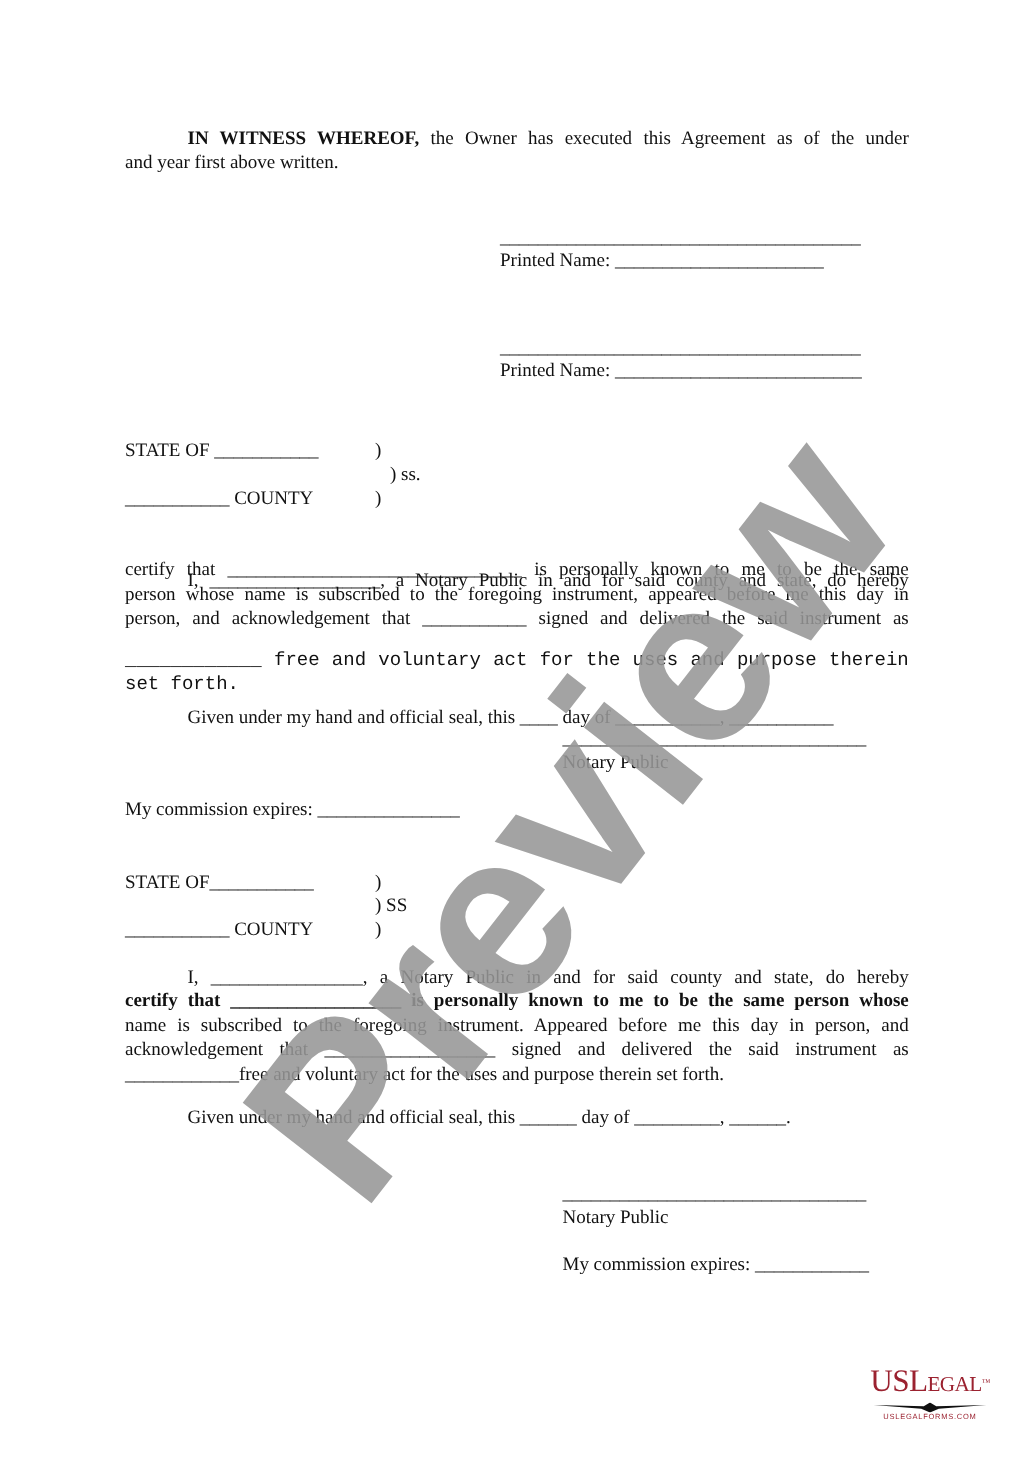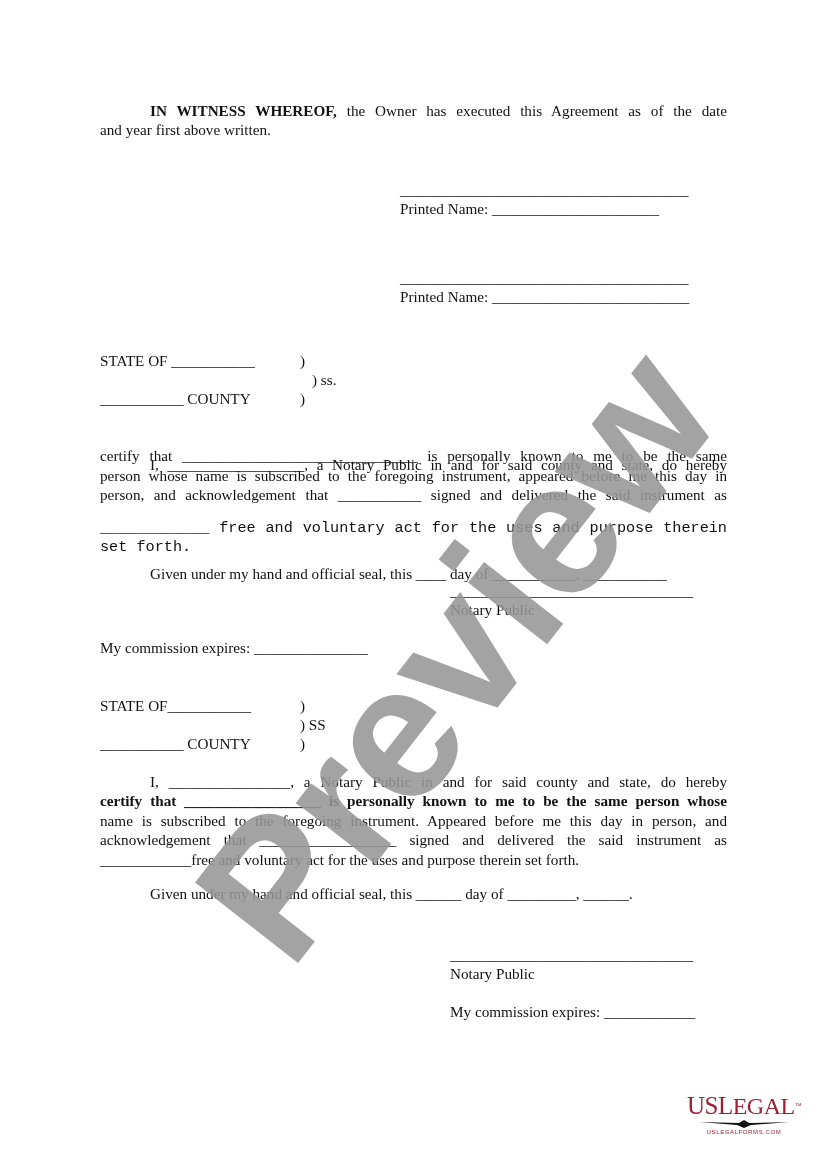--- a/index.html
+++ b/index.html
@@ -8,33 +8,33 @@
     .line { position: absolute; white-space: pre; line-height: 19px; }
     .just { position: absolute; left: 100px; width: 627px; text-align: justify; text-align-last: justify; white-space: normal; line-height: 19.4px; }
     .just.last { text-align-last: left; }
     b { font-weight: bold; }
     .watermark { position: absolute; left: 95px; top: 560px; width: 720px; text-align: center;
                  font-family: "Liberation Sans", "DejaVu Sans", sans-serif; font-weight: bold;
                  font-size: 190px; color: rgba(150,150,150,0.88); transform: rotate(-52deg);
                  transform-origin: 50% 50%; line-height: 1; letter-spacing: -2px; pointer-events: none; }
     .logo { position: absolute; left: 684px; top: 1093px; width: 120px; text-align: center; }
     .logo-main { font-family: "Liberation Serif", serif; font-size: 25px; color: #9b2230; letter-spacing: -0.5px; line-height: 26px; }
-    .logo-main .small { font-size: 24px; }
+    .logo-main .small { font-size: 17px; }
     .logo-tm { font-size: 7px; vertical-align: top; color: #9b2230; }
     .logo-eagle { height: 8px; margin: 1px auto 0; width: 100px; position: relative; }
     .logo-eagle svg { display: block; margin: 0 auto; }
     .logo-url { font-family: "Liberation Sans", sans-serif; font-size: 6px; color: #9b2230; letter-spacing: 0.6px; margin-top: 1px; }
   </style>
 </head>
 <body>
 
 <div>
 
   <div class="line" style="left:150px; top:101px; width:577px; text-align:justify; text-align-last:justify; white-space:normal;">
-    <b>IN WITNESS WHEREOF,</b><span> the Owner has executed this Agreement as of the date</span>
+    <b>IN WITNESS WHEREOF,</b><span> the Owner has executed this Agreement as of the under</span>
   </div>
   <div class="line" style="left:100px; top:120px;">and year first above written.</div>
 
   <div class="line" style="left:400px; top:180px;">______________________________________</div>
   <div class="line" style="left:400px; top:199px;">Printed Name: ______________________</div>
 
   <div class="line" style="left:400px; top:268px;">______________________________________</div>
   <div class="line" style="left:400px; top:287px;">Printed Name: __________________________</div>
 
   <div class="line" style="left:100px; top:351px;">STATE OF ___________</div>

